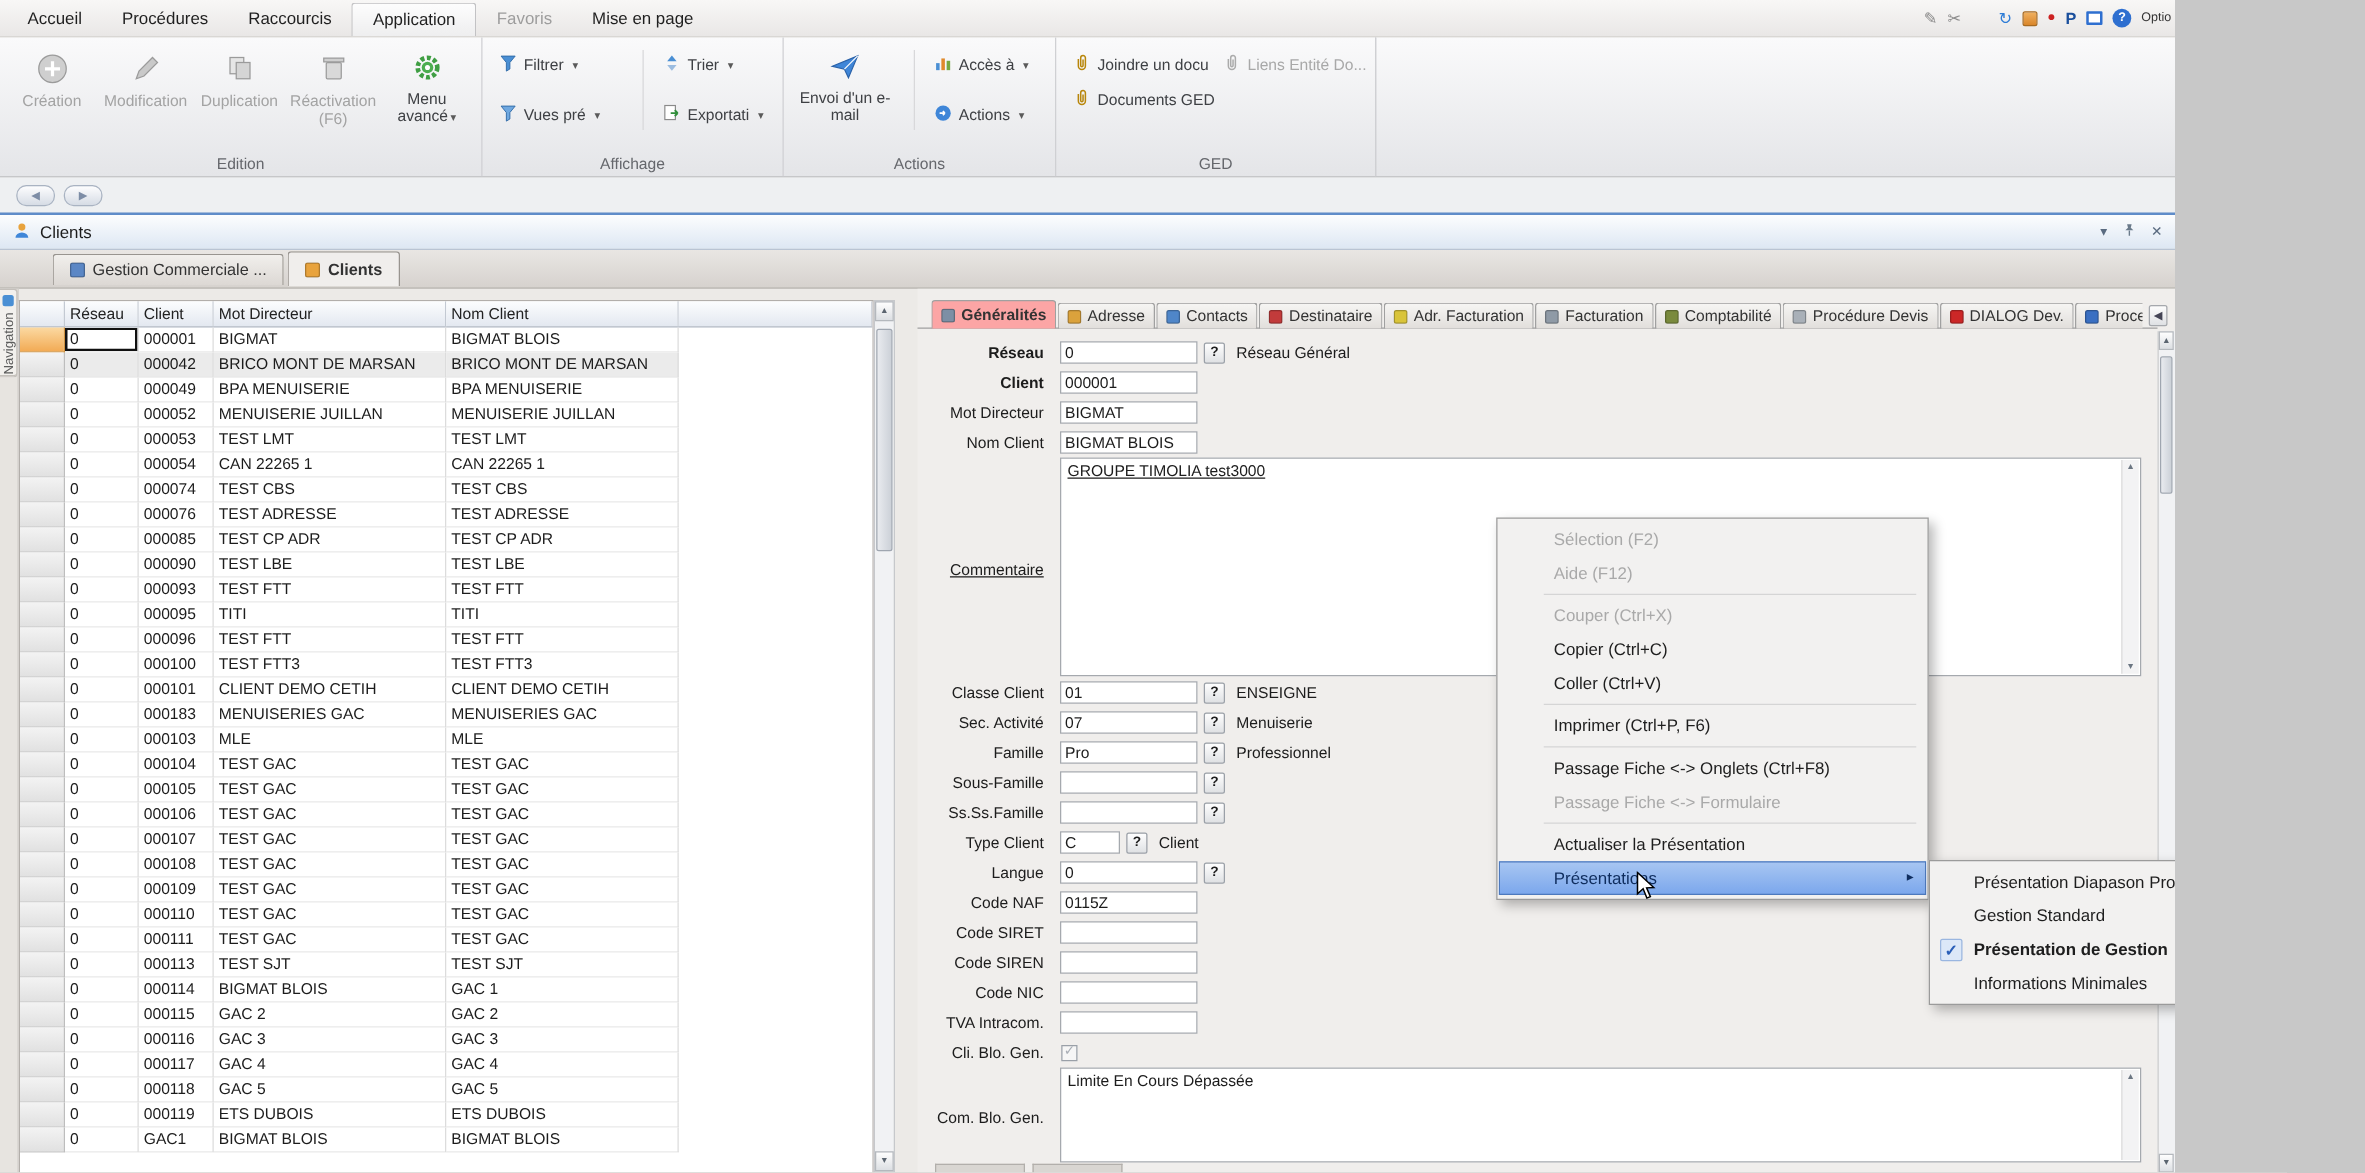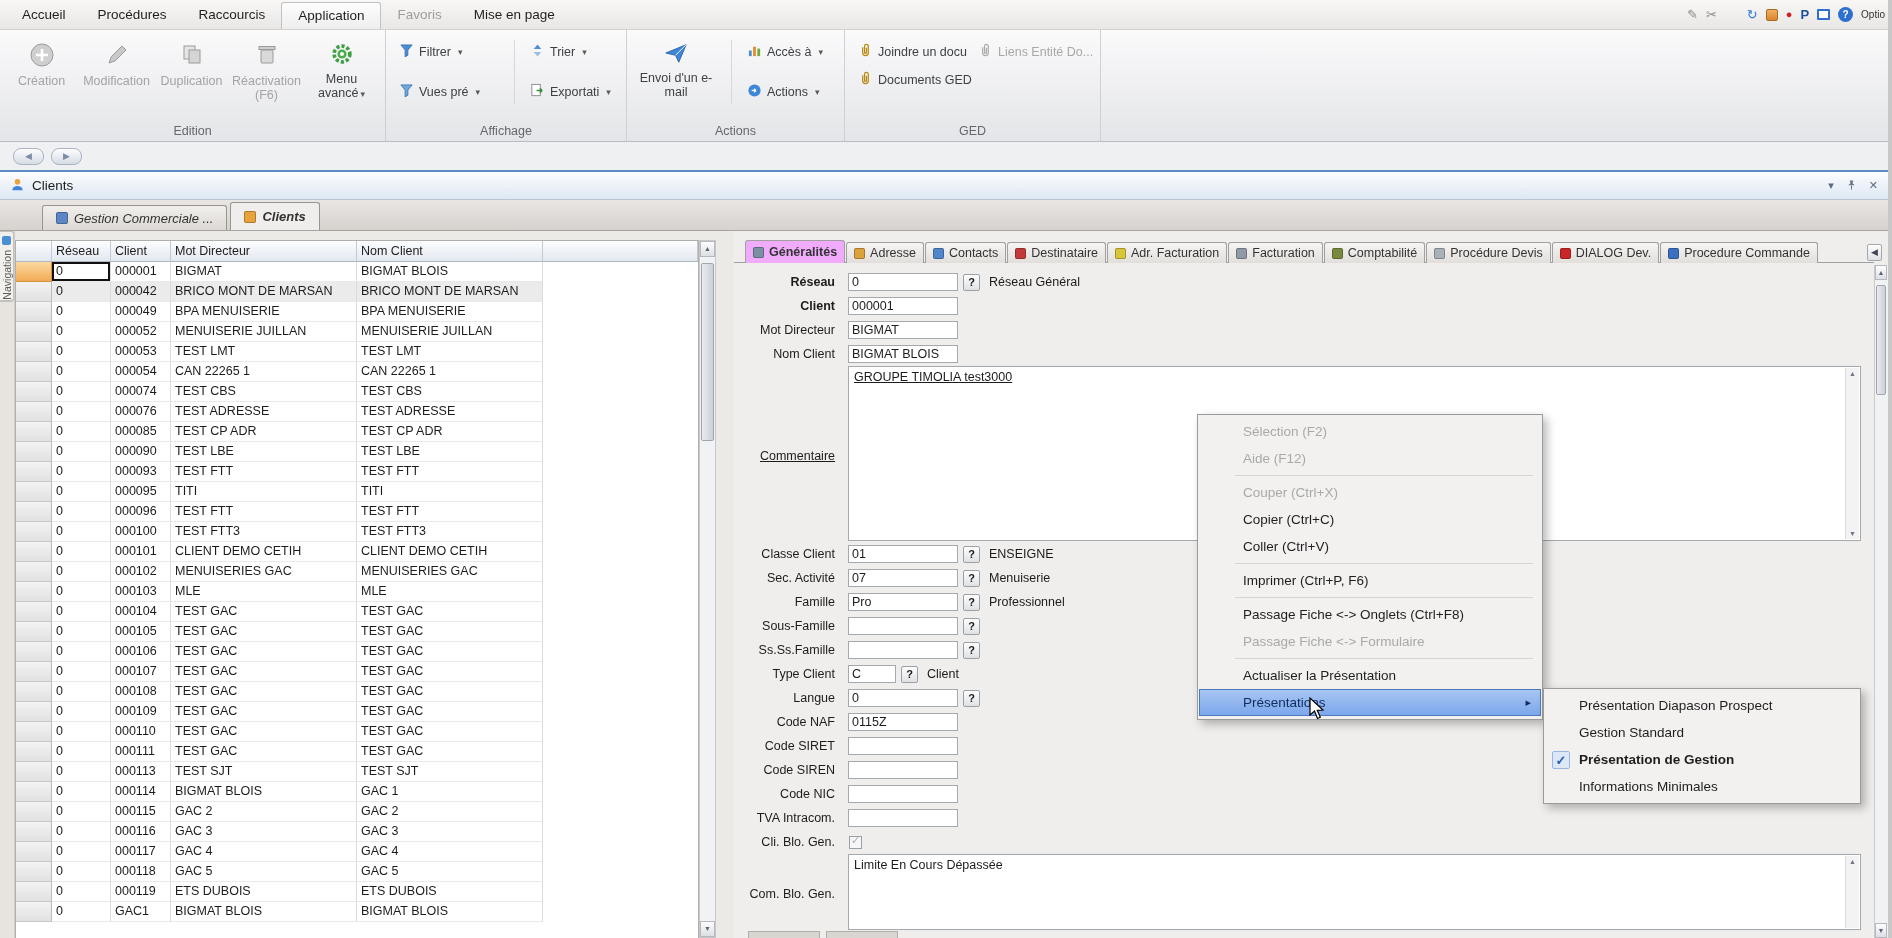--- a/index.html
+++ b/index.html
@@ -1,17 +1,17 @@
 <!DOCTYPE html>
 <html><head>
 <meta charset="utf-8">
 <style>
   html,body{margin:0;padding:0;background:#c8c8c8;}
   *{box-sizing:border-box;}
-  .app{position:relative;width:1888px;height:938px;overflow:hidden;background:#eceae7;
+  .app{position:relative;width:1740px;height:938px;overflow:hidden;background:#eceae7;
        font-family:"Liberation Sans",sans-serif;font-size:13px;color:#1c1c1c;cursor:default;}
 
   
   .menubar{position:absolute;top:0;left:0;right:0;height:30px;display:flex;align-items:stretch;
            background:linear-gradient(#f8f7f6,#e9e7e6);border-bottom:1px solid #d4d1ce;padding-left:6px;}
   .menu-item{padding:0 16px;line-height:29px;font-size:13.5px;color:#1f1f1f;white-space:nowrap;}
   .menu-item.active{background:linear-gradient(#fdfdfd,#eeeeef);border:1px solid #c2c2c4;border-bottom:none;
                     border-radius:3px 3px 0 0;margin-top:2px;line-height:25px;}
   .menu-item.dim{color:#9d9d9d;}
   .menubar-right{margin-left:auto;display:flex;align-items:center;gap:8px;padding-right:3px;}
@@ -56,22 +56,22 @@
   .navrow{position:absolute;top:142px;left:0;right:0;height:28px;background:#eef0f2;display:flex;
           align-items:center;gap:7px;padding-left:13px;}
   .nav-btn{width:31px;height:17px;border-radius:8px;background:linear-gradient(#fdfdfe,#d6dce5);
            border:1px solid #a9b3c2;color:#7d8da6;font-size:9px;line-height:15px;text-align:center;}
   .accent{position:absolute;top:170px;left:0;right:0;height:2px;background:#5f8cc9;}
   .panel-header{position:absolute;top:172px;left:0;right:0;height:28px;display:flex;align-items:center;gap:7px;
                 padding-left:10px;background:linear-gradient(#fcfdfe,#dde7f3);border-bottom:1px solid #b9c4d3;
                 font-size:13.5px;}
   .ph-right{margin-left:auto;display:flex;align-items:center;gap:12px;padding-right:10px;color:#5a6b80;
             font-size:11px;}
-  .doctabs{position:absolute;top:200px;left:0;right:0;height:31px;display:flex;align-items:flex-end;gap:3px;
-           padding-left:42px;background:linear-gradient(#e9e6e3,#d6d2ce);border-bottom:1px solid #a7a39e;font-style:italic;}
+  .doctabs{position:absolute;top:200px;left:0;right:0;height:31px;display:flex;align-items:center;gap:3px;
+           padding-left:42px;background:linear-gradient(#e9e6e3,#d6d2ce);border-bottom:1px solid #a7a39e;}
   .dtab-doc{display:flex;align-items:center;gap:6px;height:25px;padding:0 13px;font-size:13px;color:#333;
             border:1px solid #98948f;border-bottom:none;border-radius:3px 3px 0 0;
             background:linear-gradient(#f1efec,#dcd8d4);white-space:nowrap;}
   .dtab-doc.active{background:#f0eeec;height:28px;font-weight:bold;}
   .tab-sq{width:12px;height:12px;border-radius:2px;display:inline-block;border:1px solid rgba(0,0,0,.25);}
 
   
   .content{position:absolute;top:231px;left:0;right:0;bottom:0;background:#eceae7;}
   .sidestrip{position:absolute;top:231px;left:0;width:15px;bottom:0;background:#e7e4e0;
              border-right:1px solid #d0ccc8;}
@@ -103,21 +103,21 @@
             background:linear-gradient(90deg,#e9ebef,#ccd1d8);border:1px solid #9fa6b0;}
 
   
   .detail{position:absolute;left:734px;top:231px;right:0;bottom:0;background:#f0eeec;}
   .dtabline{position:absolute;top:31px;left:0;right:14px;height:1px;background:#a0a0a0;}
   .dtabs{position:absolute;top:9px;left:11px;right:26px;height:23px;display:flex;align-items:flex-end;
          overflow:hidden;}
   .dtab{display:flex;align-items:center;gap:5px;height:21px;padding:0 7px;margin-right:1px;font-size:12.5px;
         color:#333;border:1px solid #a0a0a0;border-bottom:none;border-radius:3px 3px 0 0;white-space:nowrap;
         background:linear-gradient(#f6f5f3,#e1dedb);position:relative;z-index:1;}
-  .dtab.active{background:#f0abfc;height:23px;font-weight:bold;z-index:2;}
+  .dtab.active{background:#fca5a5;height:23px;font-weight:bold;z-index:2;}
   .dtab-ico{width:11px;height:11px;border-radius:2px;display:inline-block;border:1px solid rgba(0,0,0,.25);}
   .dtab-scroll{position:absolute;right:6px;top:13px;width:15px;height:17px;font-size:9px;color:#445;
                background:linear-gradient(#fdfdfd,#dfe1e4);border:1px solid #a5a8ad;border-radius:2px;
                text-align:center;line-height:15px;}
   .frow{display:flex;align-items:center;height:24px;}
   .flabel{width:108px;text-align:right;padding-right:7px;font-size:12.5px;white-space:nowrap;flex:none;}
   .fbox{width:110px;height:18px;margin-left:6px;background:#fff;border:1px solid #a5a9ae;font-size:12.5px;
         line-height:16px;padding:0 3px;white-space:nowrap;overflow:hidden;flex:none;}
   .frow.narrow .fbox{width:48px;}
   .flookup{width:17px;height:17px;margin-left:5px;flex:none;background:linear-gradient(#fefefe,#dfe1e4);
@@ -545,21 +545,21 @@
           <div class="gc gc-hdr"></div>
           <div class="gc w1 c1">0</div>
           <div class="gc w2">000101</div>
           <div class="gc w3">CLIENT DEMO CETIH</div>
           <div class="gc w4">CLIENT DEMO CETIH</div>
         </div>
 
         <div class="grow">
           <div class="gc gc-hdr"></div>
           <div class="gc w1 c1">0</div>
-          <div class="gc w2">000102</div>
+          <div class="gc w2">000183</div>
           <div class="gc w3">MENUISERIES GAC</div>
           <div class="gc w4">MENUISERIES GAC</div>
         </div>
 
         <div class="grow">
           <div class="gc gc-hdr"></div>
           <div class="gc w1 c1">0</div>
           <div class="gc w2">000103</div>
           <div class="gc w3">MLE</div>
           <div class="gc w4">MLE</div>

